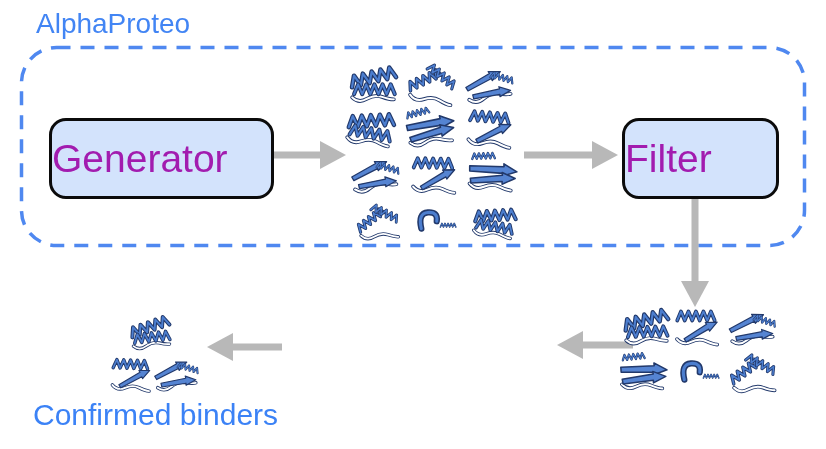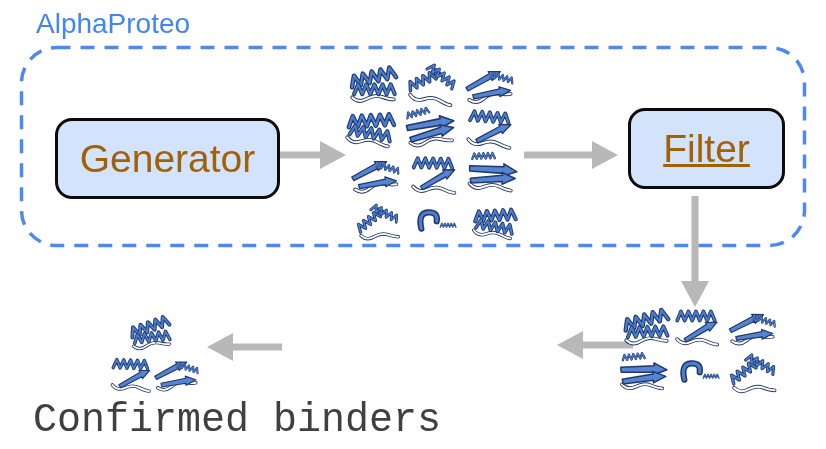--- a/index.html
+++ b/index.html
@@ -1,23 +1,23 @@
 <!DOCTYPE html>
 <html><head>
 <meta charset="utf-8">
 <style>
   html,body{margin:0;padding:0;background:#fff;}
   .stage{position:relative;width:826px;height:449px;background:#fff;font-family:"Liberation Sans",sans-serif;overflow:hidden;}
   .layer{position:absolute;left:0;top:0;}
   .title{position:absolute;left:36px;top:8px;font-size:28px;color:#4285f4;}
-  .box{position:absolute;display:flex;align-items:center;justify-content:center;background:#d3e3fc;border:3px solid #0b0b0b;border-radius:17px;font-size:39px;color:#a16207;margin-left:6px;}
+  .box{position:absolute;display:flex;align-items:center;justify-content:flex-start;background:#d3e3fc;border:3px solid #0b0b0b;border-radius:17px;font-size:39px;color:#a21caf;}
   .box-generator{left:49px;top:118px;width:219px;height:75px;}
-  .box-filter{left:622px;top:108px;width:151px;height:75px;text-decoration:underline;}
+  .box-filter{left:622px;top:118px;width:151px;height:75px;}
   .box-experiment{left:283px;top:308px;width:274px;height:74px;}
-  .caption{position:absolute;font-size:40px;color:#404040;font-family:Liberation Mono, monospace;}
+  .caption{position:absolute;font-size:30px;color:#3b82f6;}
   .caption-confirmed{left:33px;top:398px;}
   .caption-predicted{left:559px;top:398px;}
 </style>
 </head>
 <body>
 
 <div class="stage">
   <svg class="layer" width="826" height="449" viewBox="0 0 826 449">
     <defs>
       <g id="coil">

